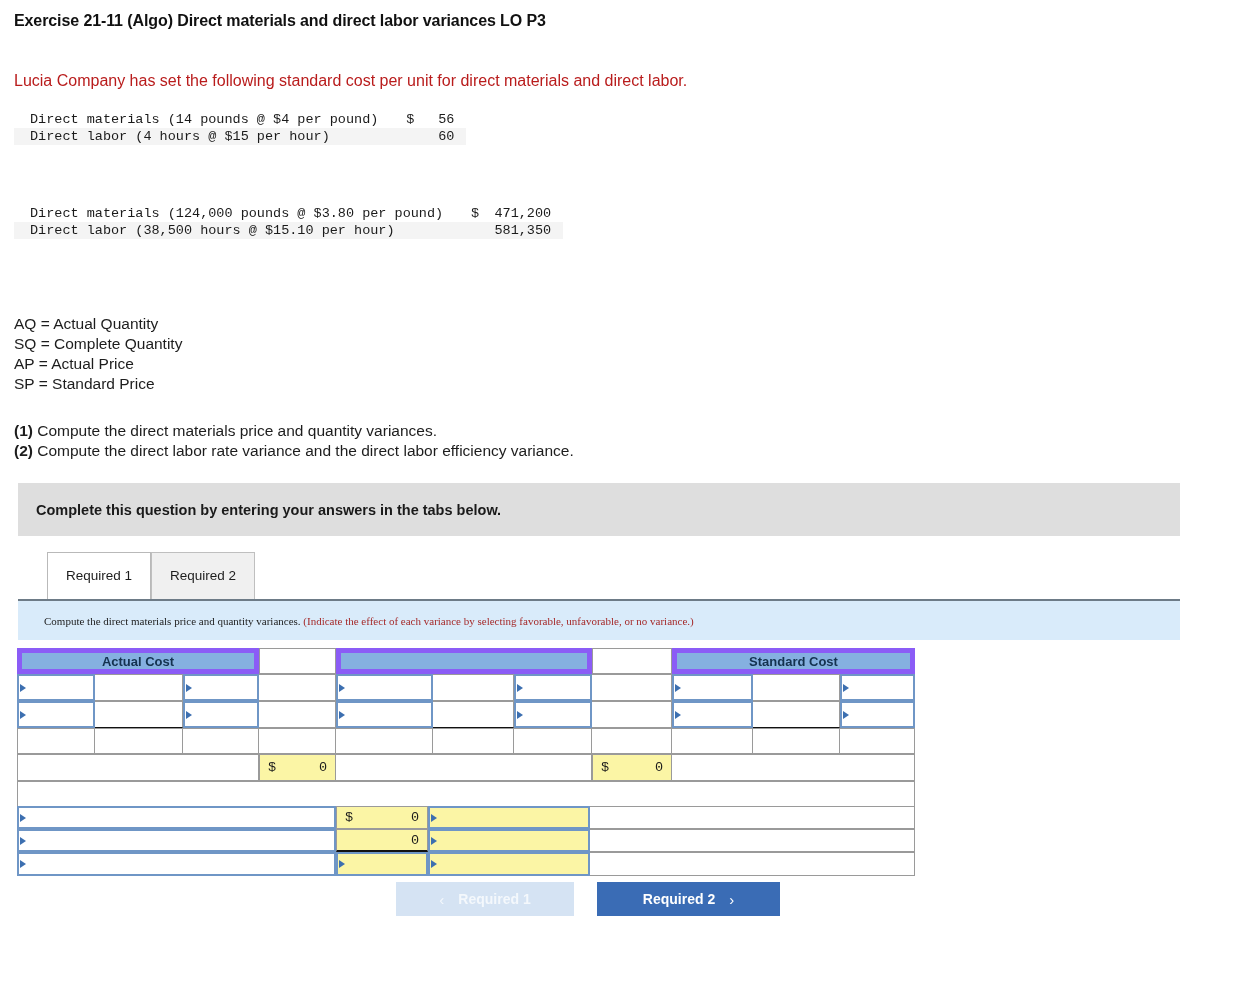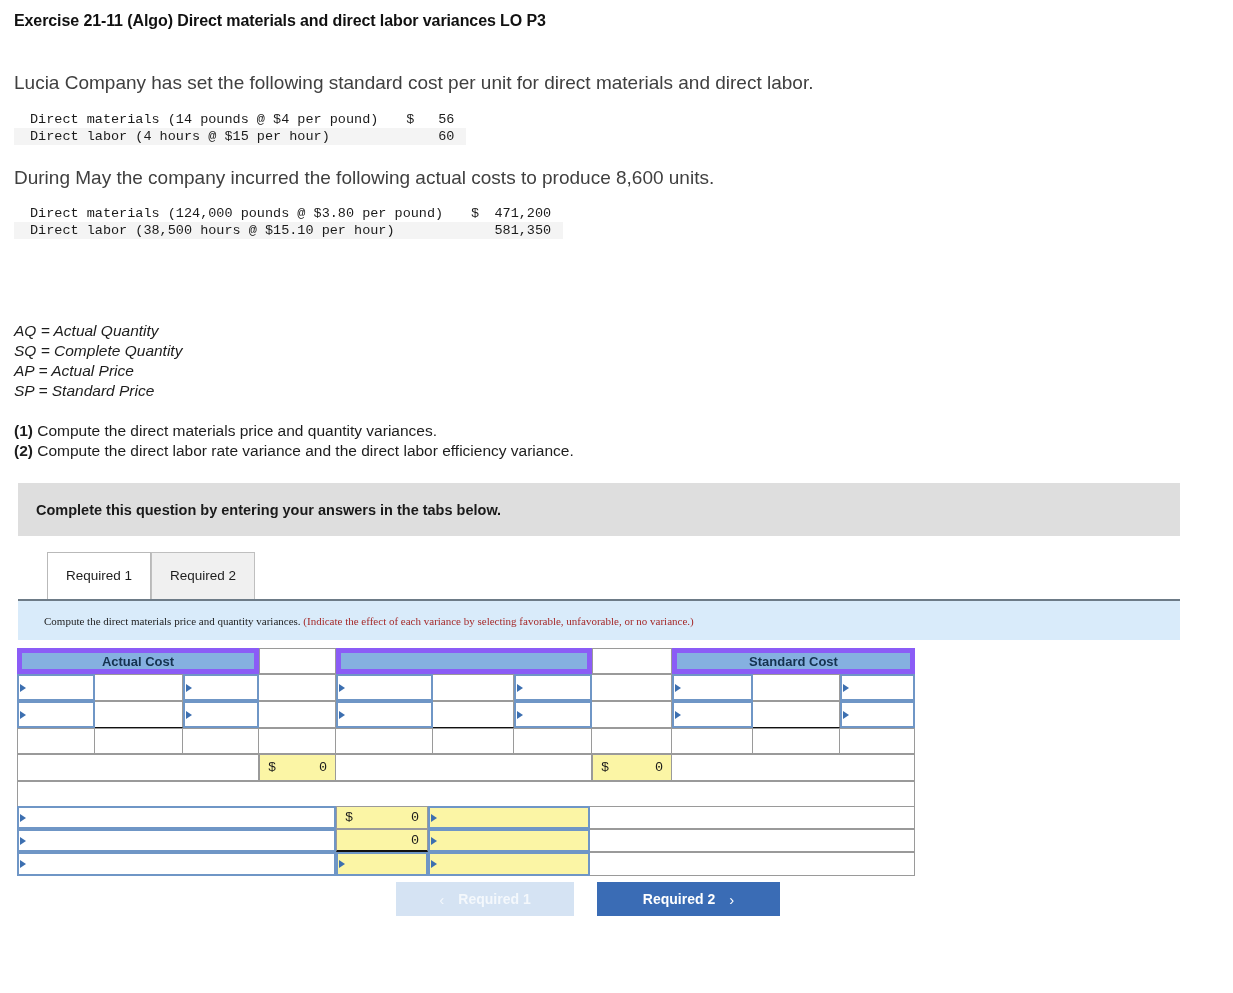--- a/index.html
+++ b/index.html
@@ -14,21 +14,21 @@
   }
   .page { position:relative; width:1233px; height:993px; }
 
   
   .ex-title{
     position:absolute; left:14px; top:12px;
     font-size:16px; font-weight:bold; color:#111;
     letter-spacing:-0.1px; white-space:nowrap;
   }
 
-  .para{ position:absolute; font-size:19px; color:#404040; white-space:nowrap;}
+  .para{ position:absolute; font-size:16px; color:#b91c1c; white-space:nowrap;}
   .p1{ left:14px; top:72px; }
   .p2{ left:14px; top:167px; }
 
   
   .facts{
     position:absolute; font-family:"Liberation Mono", monospace;
     font-size:13.5px; color:#1b1b1b; border-collapse:collapse;
   }
   .facts td{ padding:1px 0 1px 0; white-space:pre; }
   .facts tr:nth-child(odd){ background:#ffffff; }
@@ -38,21 +38,21 @@
   .facts .amt{ text-align:right; padding-right:12px; }
   #facts1{ left:14px; top:111px; }
   #facts1 .amt{ width:52px; }
   #facts2{ left:14px; top:205px; }
   #facts2 .amt{ width:84px; }
 
   
   .abbr{ position:absolute; left:14px; font-size:15.5px; color:#1d1d1d; white-space:nowrap; }
   .abbr div{ line-height:20px; }
   #abbrA{ top:261px; }
-  #abbrB{ top:321px;font-style:italic; }
+  #abbrB{ top:314px; }
 
   
   .reqs{ position:absolute; left:14px; top:421px; font-size:15.5px; color:#1d1d1d; }
   .reqs div{ line-height:20px; white-space:nowrap; }
   .reqs b{ font-weight:bold; }
 
   
   .complete-bar{
     position:absolute; left:18px; top:483px; width:1162px; height:53px;
     background:#dedede;
@@ -150,21 +150,20 @@
       <td class="amt">56</td>
     </tr>
     <tr>
       <td class="lbl">Direct labor (4 hours @ $15 per hour)</td>
       <td class="dol"></td>
       <td class="amt">60</td>
     </tr>
   </tbody>
     </table>
 
-  <div class="para p2">During May the company incurred the following actual costs to produce 8,600 units.</div>
 
   <table class="facts" id="facts2">
     <tbody>
         <tr>
       <td class="lbl">Direct materials (124,000 pounds @ $3.80 per pound)</td>
       <td class="dol">$</td>
       <td class="amt">471,200</td>
     </tr>
     <tr>
       <td class="lbl">Direct labor (38,500 hours @ $15.10 per hour)</td>

